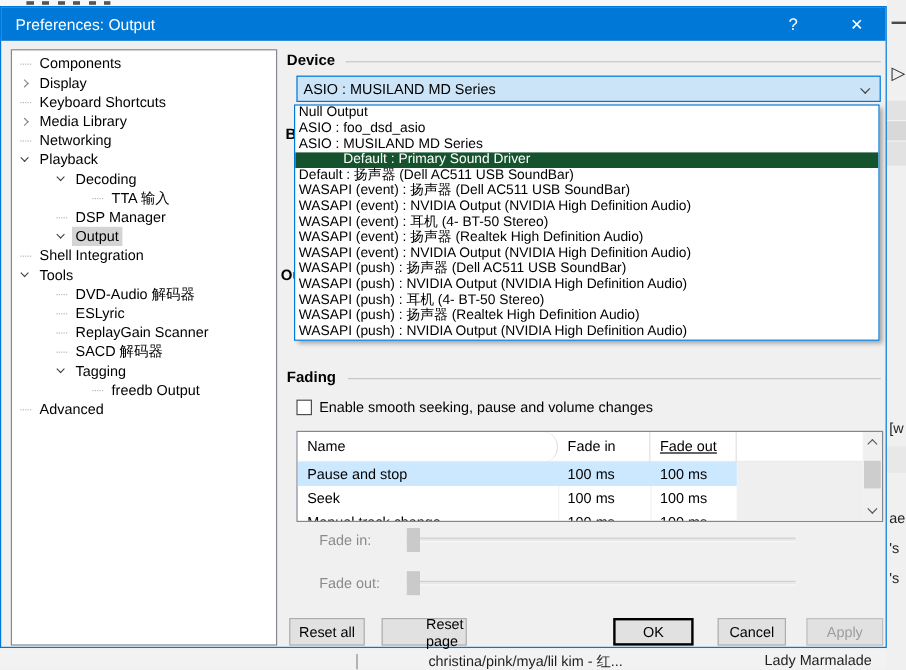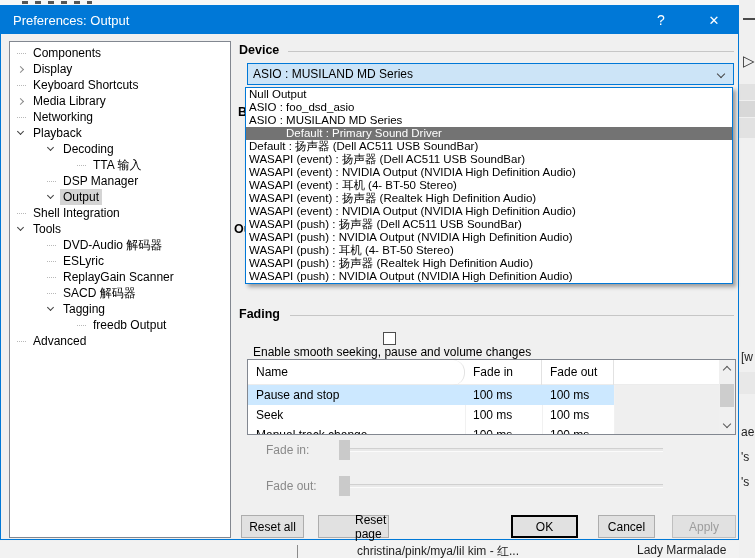--- a/index.html
+++ b/index.html
@@ -68,33 +68,33 @@
   }
   .combobox .val{margin-left:5px;}
   .combobox .cb-chev{position:absolute;right:9px;top:7px;width:6px;height:6px;
     border-right:1px solid #454545;border-bottom:1px solid #454545;transform:rotate(45deg);}
   .dropdown{
     position:absolute;left:244px;top:81px;width:488px;height:197px;
     background:#fff;border:1px solid #0078d7;z-index:10;
     box-shadow:3px 3px 4px rgba(0,0,0,0.35);overflow:hidden;
   }
   .dd-item{height:13px;line-height:13px;font-size:11.5px;padding-left:3px;white-space:nowrap;}
-  .dd-item.hl{background:#737373;color:#fff;padding-left:40px;}
-  
-  .chkrow{position:absolute;left:246px;top:326px;display:flex;align-items:center;flex-direction:column;}
+  .dd-item.hl{background:#14532d;color:#fff;padding-left:40px;}
+  
+  .chkrow{position:absolute;left:246px;top:326px;display:flex;align-items:center;}
   .chkbox{width:13px;height:13px;background:#fff;border:1px solid #4d4d4d;flex:none;}
   .chkrow .chklabel{margin-left:6px;}
   
   .ftable{
     position:absolute;left:246px;top:353px;width:489px;height:76px;
     background:#fff;border:1px solid #828790;overflow:hidden;
   }
   .thead{position:absolute;left:0;top:0;width:471px;height:25px;background:#fff;border-bottom:1px solid #ececec;}
   .thead .hcell{position:absolute;top:0;height:25px;line-height:25px;padding-left:8px;border-right:1px solid #e2e2e2;}
-  .hc1{left:0;width:217px;border-radius:12px;} .hc2{left:217px;width:77px;} .hc3{left:294px;width:72px;} .hc4{left:366px;width:105px;border-right:none !important;}
+  .hc1{left:0;width:217px;border-radius:12px;} .hc2{left:217px;width:77px;} .hc3{left:294px;width:72px;text-decoration:underline;} .hc4{left:366px;width:105px;border-right:none !important;}
   .tbody-extra{position:absolute;left:366px;top:25px;width:105px;height:50px;background:#efefef;}
   .trowdata{position:absolute;left:0;width:366px;height:20px;line-height:20px;}
   .trowdata.sel{background:#cce8ff;}
   .tcell{position:absolute;top:0;height:20px;padding-left:8px;white-space:nowrap;overflow:hidden;}
   .tc1{left:0;width:217px;} .tc2{left:217px;width:77px;} .tc3{left:294px;width:72px;}
   .vline{position:absolute;top:25px;width:1px;height:50px;background:#f1f1f1;}
   .scrollbar{position:absolute;right:0;top:0;width:16px;height:74px;background:#f0f0f0;}
   .sb-arrow{position:absolute;left:0;width:16px;height:17px;display:flex;align-items:center;justify-content:center;}
   .sb-chev{width:6px;height:6px;border-right:1px solid #5a5a5a;border-bottom:1px solid #5a5a5a;}
   .sb-up{top:0;} .sb-up .sb-chev{transform:rotate(-135deg);margin-top:3px;}

